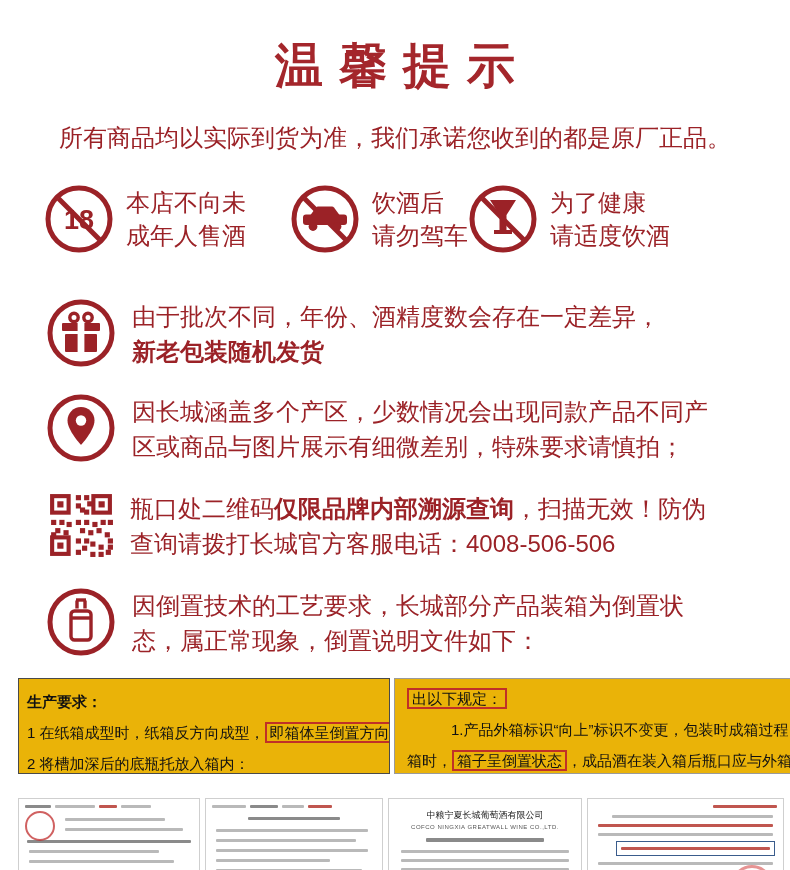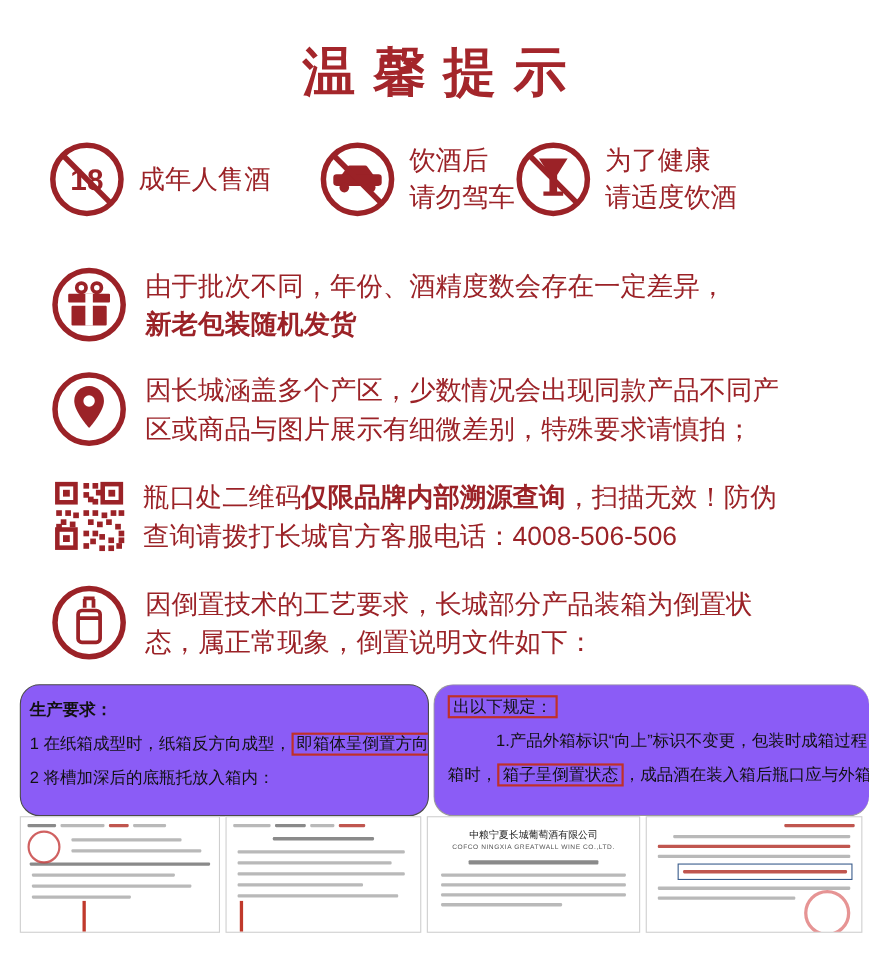--- a/index.html
+++ b/index.html
@@ -27,21 +27,21 @@
   .notice { display:flex; align-items:flex-start; margin-left:46px; }
   .notice.m1 { margin-top:44px; }
   .notice.m2 { margin-top:24px; }
   .notice.m3 { margin-top:26px; }
   .notice .nicon { flex:none; }
   .ntext { margin-left:16px; font-size:24px; color:#9b2227; padding-top:1px; }
   .nline { display:block; line-height:35px; white-space:nowrap; }
   .bold { font-weight:bold; }
 
   .docs-row { position:relative; margin-top:20px; height:112px; }
-  .docbox { position:absolute; top:0; height:120px; background:#8b5cf6; color:#111; font-size:15px; overflow:hidden;border-radius:18px; }
+  .docbox { position:absolute; top:0; height:96px; background:#eab308; color:#111; font-size:15px; overflow:hidden; }
   .docbox.leftbox { left:18px; width:372px; border:1px solid #4a4a4a; padding:7px 8px; }
   .docbox.rightbox { left:394px; width:396px; border:1px solid #9a9a9a; border-right:none; padding:4px 12px 0 12px; }
   .dline { line-height:31px; white-space:nowrap; }
   .dline.head { font-weight:bold; }
   .dline.indent { padding-left:44px; }
   .hl { border:2px solid #c03028; padding:0 3px; }
 
   .thumbs { display:flex; gap:5px; margin:8px 0 0 18px; height:106px; }
   .thumb { position:relative; background:#fff; border:1px solid #cfcfcf; overflow:hidden; }
   .t1 { width:182px; } .t2 { width:178px; } .t3 { width:194px; } .t4 { width:197px; }
@@ -58,29 +58,31 @@
   .t3en { margin-top:2px; text-align:center; font-size:6px; color:#555; letter-spacing:.5px; white-space:nowrap; }
   .bluebox { border:1px solid #3a5c8c; height:15px; margin:5px 8px 0 28px; display:flex; align-items:center; padding:0 4px; }
   .bluebox .bar { flex:1; }
 </style>
 </head>
 <body>
 
 <div class="page">
 
   <div class="title">温馨提示</div>
+  <div class="intro">所有商品均以实际到货为准，我们承诺您收到的都是原厂正品。</div>
 
   <div class="warn-row">
     <div class="warn-item w1">
       <svg class="nicon" width="70" height="70" viewBox="0 0 70 70">
         <circle cx="35" cy="35" r="31" fill="none" stroke="#9b2227" stroke-width="5"></circle>
         <text x="35" y="45" text-anchor="middle" font-size="27" font-weight="bold" fill="#9b2227" font-family="Liberation Sans, sans-serif">18</text>
         <line x1="14.5" y1="14.5" x2="55.5" y2="55.5" stroke="#9b2227" stroke-width="5"></line>
       </svg>
       <div class="warn-text">
+        <span class="wline">本店不向未</span>
         <span class="wline">成年人售酒</span>
       </div>
     </div>
     <div class="warn-item w3">
       <svg class="nicon" width="70" height="70" viewBox="0 0 70 70">
         <circle cx="35" cy="35" r="31" fill="none" stroke="#9b2227" stroke-width="5"></circle>
         <g fill="#9b2227">
           <path d="M20.5 31 L26 23.5 Q26.8 22.5 28 22.5 H42 Q43.2 22.5 44 23.5 L49.5 31 Z"></path>
           <rect x="13" y="30.5" width="44" height="10.5" rx="3"></rect>
           <circle cx="23" cy="42.5" r="4.4"></circle>

